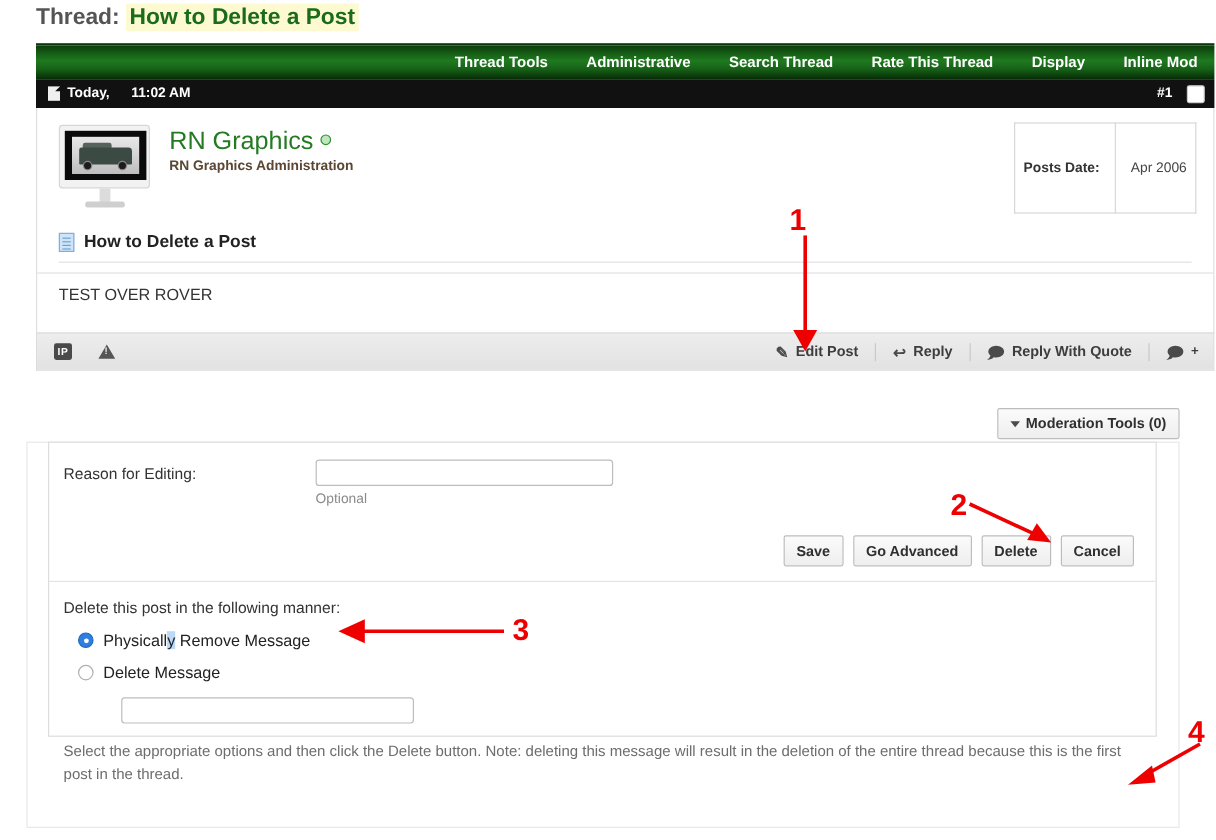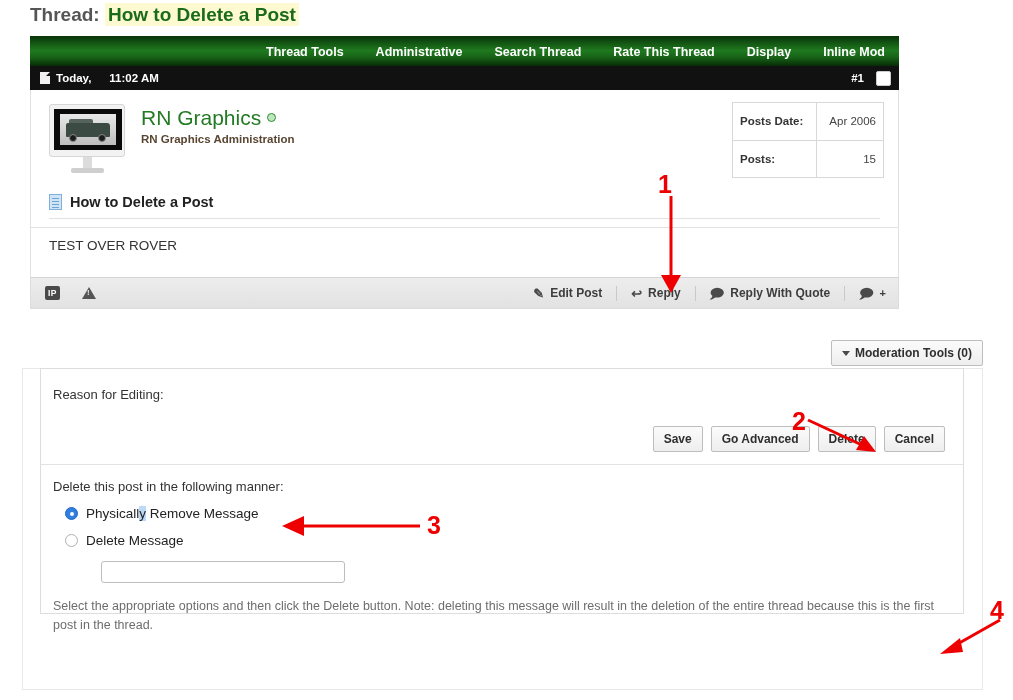--- a/index.html
+++ b/index.html
@@ -30,21 +30,21 @@
     color: #1a6b1a;
     background: #fdf9d0;
     padding: 1px 3px;
   }
 
   
   .post-wrap {
     position: absolute;
     left: 30px;
     top: 36px;
-    width: 869px;
+    width: 982px;
   }
 
   
   .navbar {
     height: 30px;
     background: linear-gradient(to bottom, #0c3d0c 0%, #1f7a1f 45%, #176117 70%, #062b06 100%);
     border-top: 2px solid #0a3a0a;
     display: flex;
     align-items: center;
     justify-content: flex-end;
@@ -546,24 +546,20 @@
           <span class="username">RN Graphics</span><span class="online-dot"></span>
           <div class="usertitle">RN Graphics Administration</div>
         </div>
 
         <table class="userstats">
           <tbody>
               <tr>
             <td class="k">Posts Date:</td>
             <td class="v">Apr 2006</td>
           </tr>
-          <tr>
-            <td class="k">Posts:</td>
-            <td class="v">15</td>
-          </tr>
         </tbody>
           </table>
       </div>
 
       <div class="post-title-row">
         <div class="post-title-inner">
           <span class="page-doc-icon">
             <span></span>
               <span></span>
               <span></span>
@@ -612,20 +608,24 @@
     </button>
   </div>
 
   <div class="bottom-outer"></div>
 
   <div class="bottom-panel">
 
     <div class="section divider">
       <div class="field-row">
         <div class="field-label">Reason for Editing:</div>
+        <div>
+          <input class="txt-input" type="text" value="" style="">
+          <div class="hint">Optional</div>
+        </div>
       </div>
       <div class="btn-row">
         <button class="btn">Save</button>
         <button class="btn">Go Advanced</button>
         <button class="btn">Delete</button>
         <button class="btn">Cancel</button>
       </div>
     </div>
 
     <div class="section">

